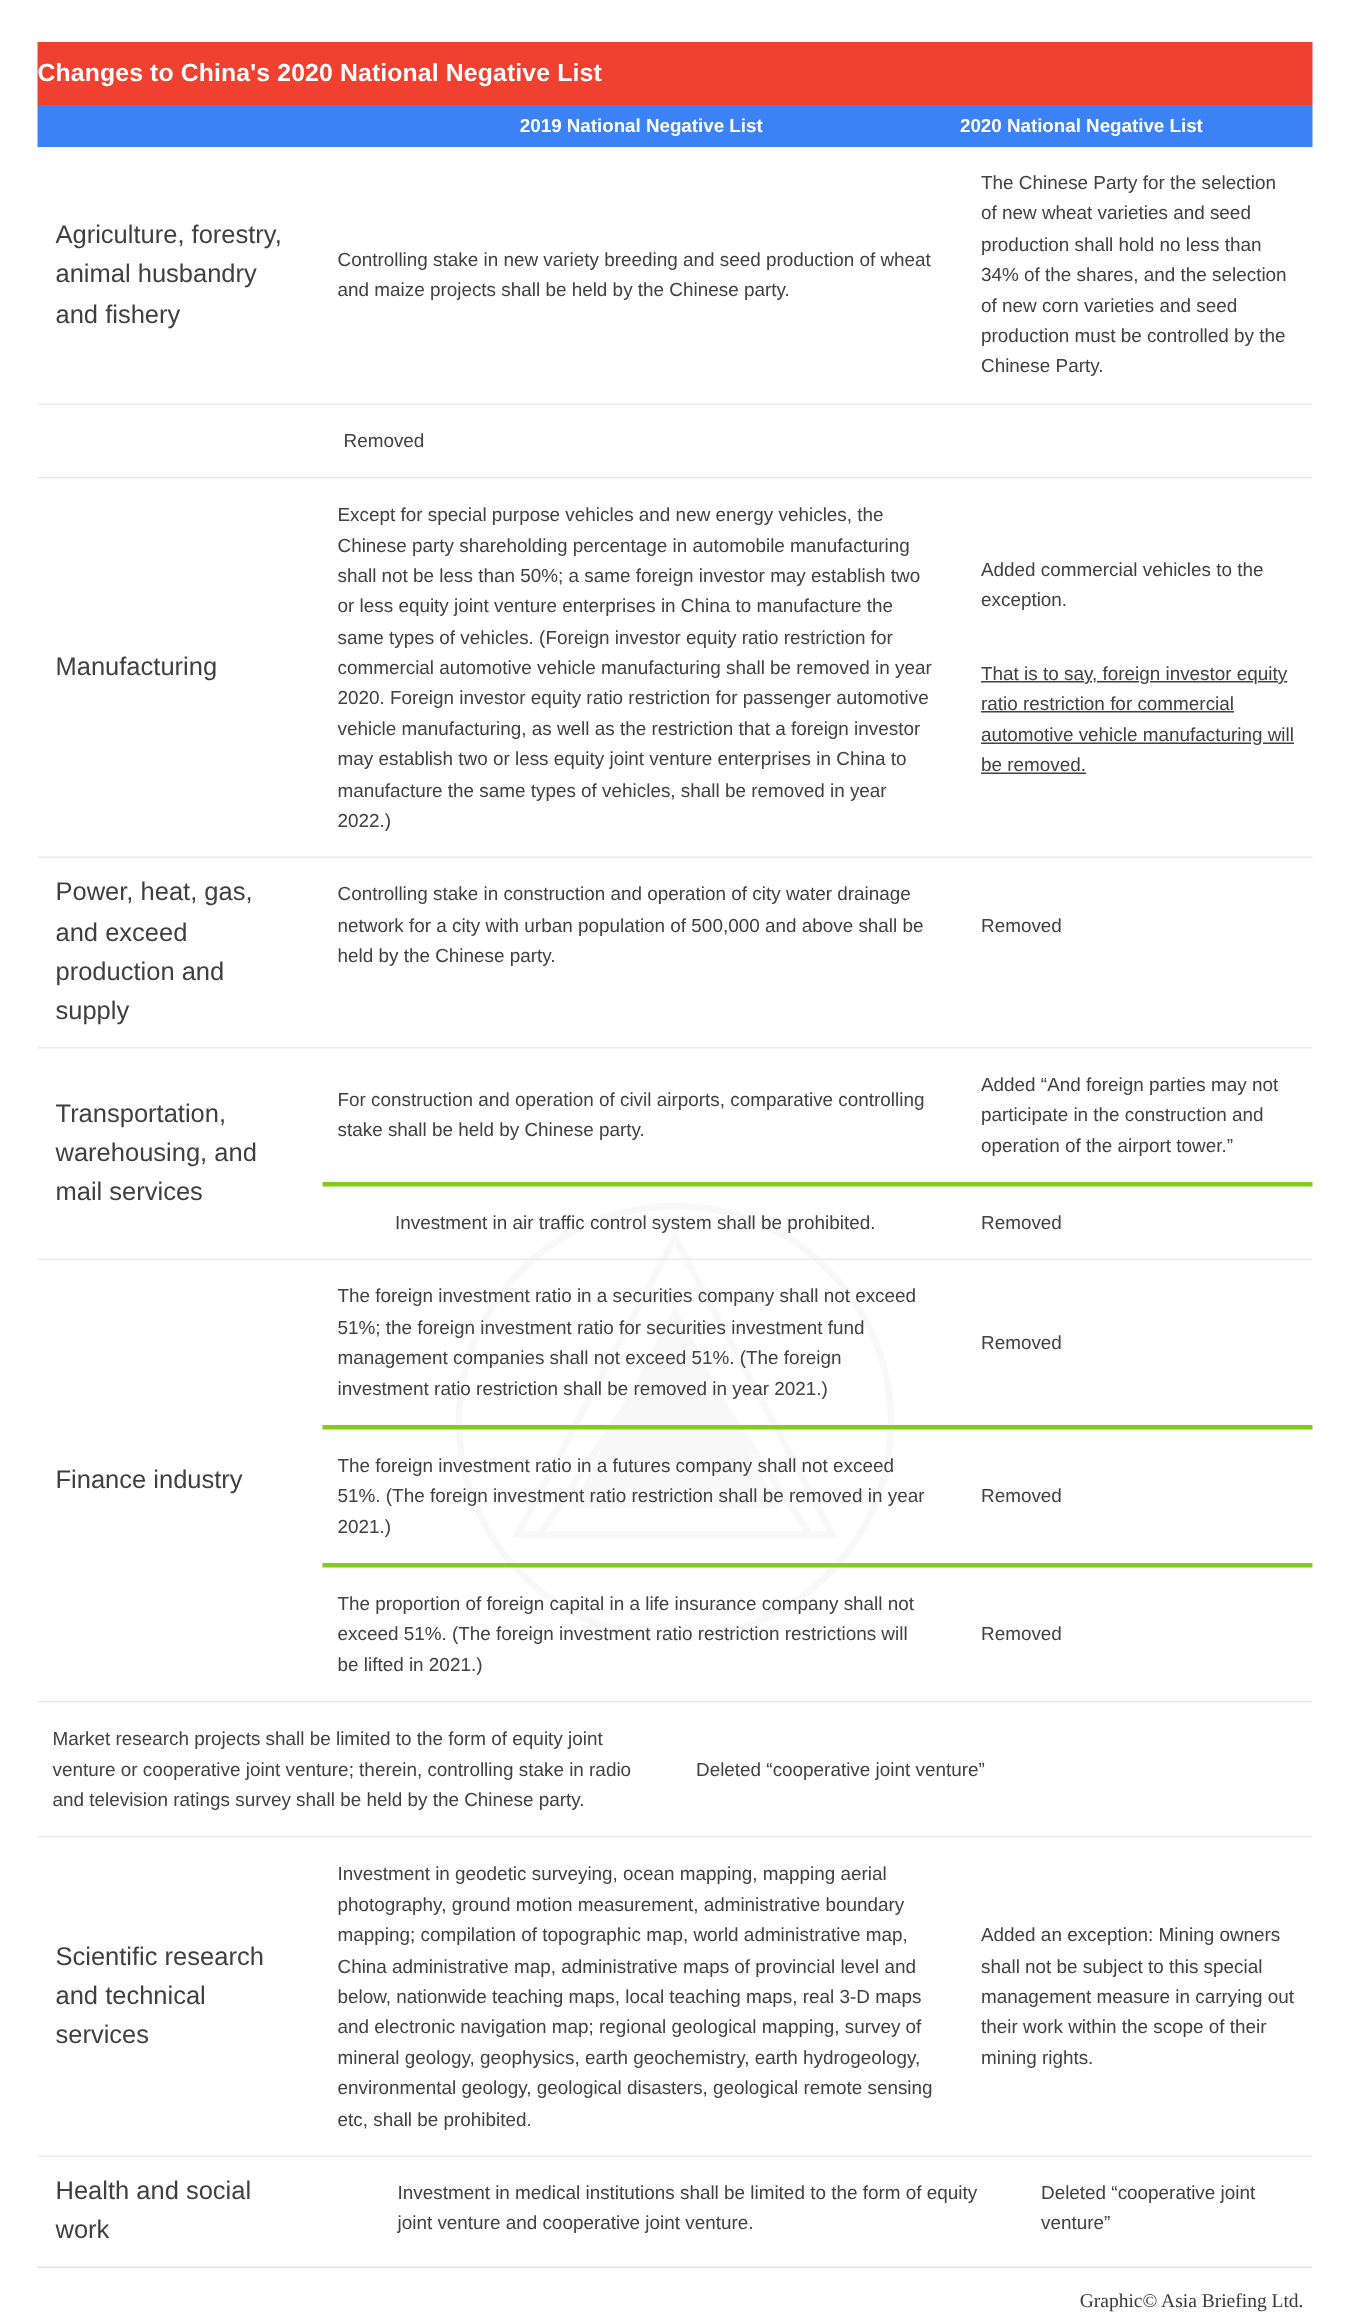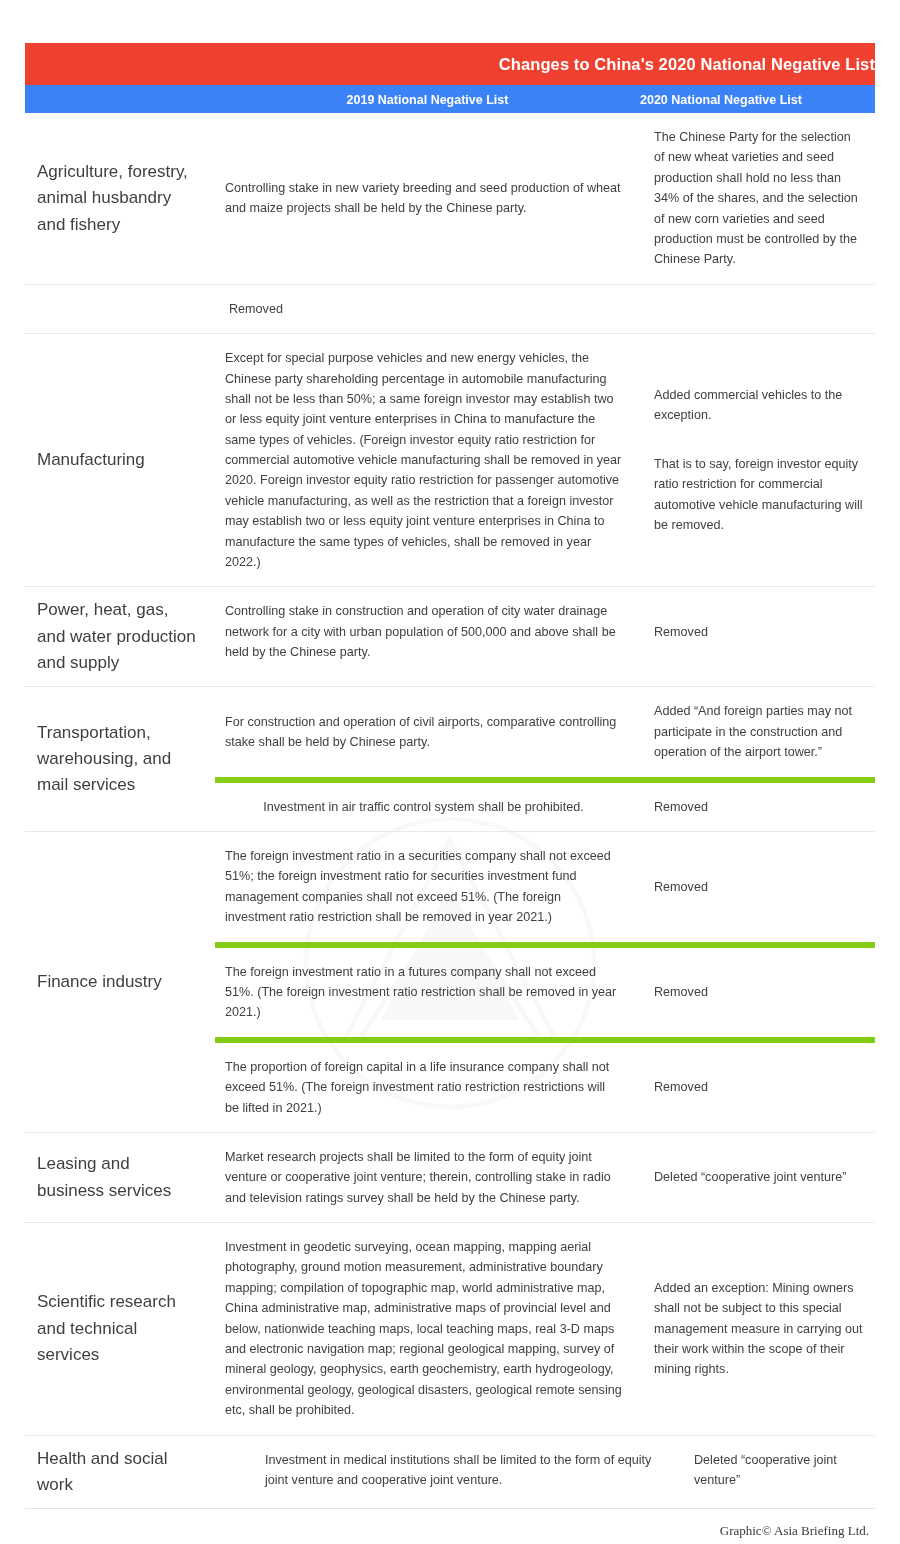--- a/index.html
+++ b/index.html
@@ -23,22 +23,21 @@
     width: 850px;
     background: #ffffff;
   }
 
   
   .title-bar {
     background: #f0402f;
     height: 42px;
     display: flex;
     align-items: center;
-    justify-content: flex-end;
-    margin-top: 15px;
+    justify-content: flex-start;
   }
   .title-bar .title {
     color: #ffffff;
     font-size: 16.5px;
     font-weight: bold;
     letter-spacing: .1px;
   }
   .subhead-bar {
     background: #3b82f6;
     height: 28px;
@@ -96,21 +95,21 @@
   }
 
   .sub-wrap {
     flex: 1 1 auto;
     display: flex;
     flex-direction: column;
   }
   .sub-row {
     display: flex;
     align-items: stretch;
-    border-bottom: 6px solid #84cc16;
+    border-bottom: 3px solid #84cc16;
   }
   .sub-row:last-child { border-bottom: none; }
 
   .c2019 {
     flex: 0 0 425px;
     width: 425px;
     padding: 14px 18px 14px 10px;
     font-size: 12.6px;
     line-height: 1.62;
     color: #414141;
@@ -121,21 +120,21 @@
   .c2020 {
     flex: 1 1 auto;
     padding: 14px 12px 14px 14px;
     font-size: 12.6px;
     line-height: 1.62;
     color: #414141;
     display: flex;
     align-items: center;
   }
   .c2019 p, .c2020 p { margin: 0; }
-  .c2020 p + p { margin-top: 28px; }
+  .c2020 p + p { margin-top: 28px; text-decoration: underline; }
 
   
   .footer {
     height: 44px;
     display: flex;
     align-items: center;
     justify-content: flex-end;
     padding-right: 6px;
   }
   .footer .credit {
@@ -209,21 +208,21 @@
               <div>
                 <p>Added commercial vehicles to the exception.</p>
                 <p>That is to say, foreign investor equity ratio restriction for commercial automotive vehicle manufacturing will be removed.</p>
               </div>
             </div>
           </div>
         </div>
       </div>
 
       <div class="cat-row">
-        <div class="cat-cell">Power, heat, gas, and water production and supply</div>
+        <div class="cat-cell">Power, heat, gas, and exceed production and supply</div>
         <div class="sub-wrap">
           <div class="sub-row">
             <div class="c2019">
               <p>Controlling stake in construction and operation of city water drainage network for a city with urban population of 500,000 and above shall be held by the Chinese party.</p>
             </div>
             <div class="c2020">
               <p>Removed</p>
             </div>
           </div>
         </div>
@@ -275,21 +274,20 @@
               <p>The proportion of foreign capital in a life insurance company shall not exceed 51%. (The foreign investment ratio restriction restrictions will be lifted in 2021.)</p>
             </div>
             <div class="c2020">
               <p>Removed</p>
             </div>
           </div>
         </div>
       </div>
 
       <div class="cat-row">
-        <div class="cat-cell">Leasing and business services</div>
         <div class="sub-wrap">
           <div class="sub-row">
             <div class="c2019">
               <p>Market research projects shall be limited to the form of equity joint venture or cooperative joint venture; therein, controlling stake in radio and television ratings survey shall be held by the Chinese party.</p>
             </div>
             <div class="c2020">
               <p>Deleted “cooperative joint venture”</p>
             </div>
           </div>
         </div>

